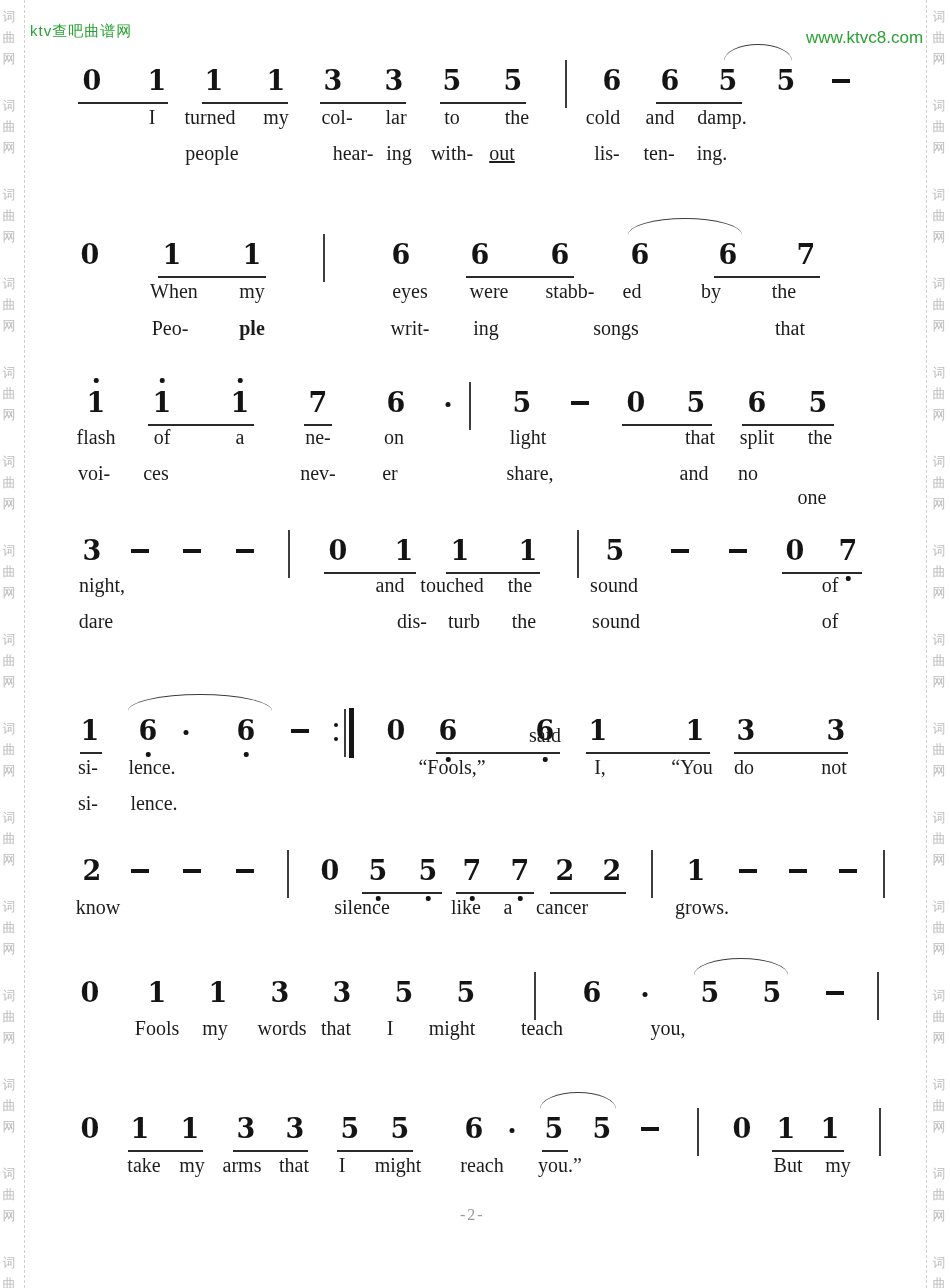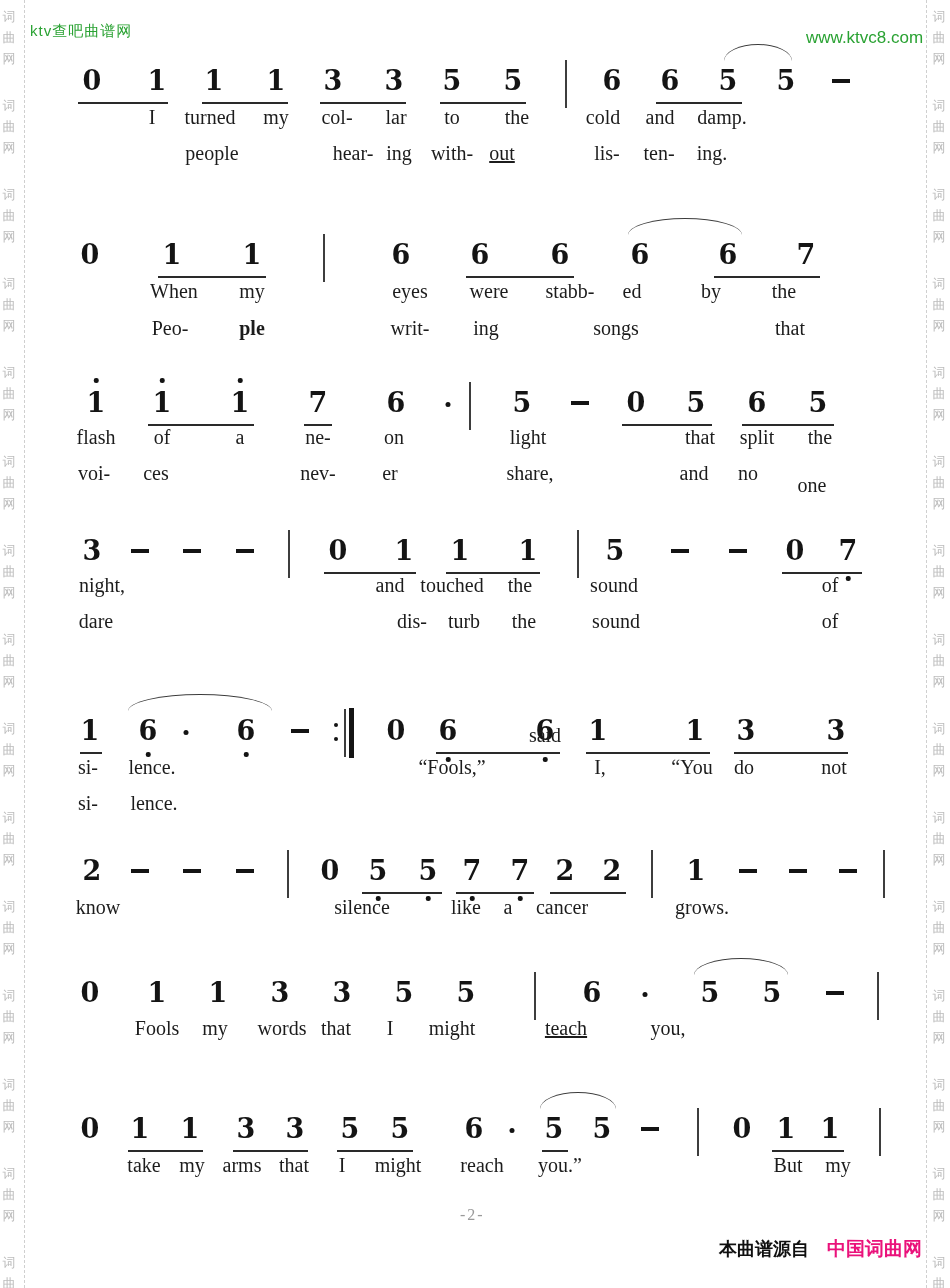--- a/index.html
+++ b/index.html
@@ -230,21 +230,21 @@
       <div class="lyric" style="left: 700px; top: 426px;">that</div>
       <div class="lyric" style="left: 757px; top: 426px;">split</div>
       <div class="lyric" style="left: 820px; top: 426px;">the</div>
       <div class="lyric" style="left: 94px; top: 462px;">voi-</div>
       <div class="lyric" style="left: 156px; top: 462px;">ces</div>
       <div class="lyric" style="left: 318px; top: 462px;">nev-</div>
       <div class="lyric" style="left: 390px; top: 462px;">er</div>
       <div class="lyric" style="left: 530px; top: 462px;">share,</div>
       <div class="lyric" style="left: 694px; top: 462px;">and</div>
       <div class="lyric" style="left: 748px; top: 462px;">no</div>
-      <div class="lyric" style="left: 812px; top: 474px; text-align: right;">one</div>
+      <div class="lyric" style="left: 812px; top: 486px; text-align: right;">one</div>
       <div class="note" style="left: 92px; top: 538px;">3</div>
       <div class="dash" style="left: 140px; top: 549px;"></div>
       <div class="dash" style="left: 192px; top: 549px;"></div>
       <div class="dash" style="left: 245px; top: 549px;"></div>
       <div class="barline" style="left: 288px; top: 530px;"></div>
       <div class="note" style="left: 338px; top: 538px;">0</div>
       <div class="note" style="left: 404px; top: 538px;">1</div>
       <div class="note" style="left: 460px; top: 538px;">1</div>
       <div class="note" style="left: 528px; top: 538px;">1</div>
       <div class="barline" style="left: 577px; top: 530px;"></div>
@@ -349,21 +349,21 @@
       <div class="dash" style="left: 835px; top: 991px;"></div>
       <div class="barline" style="left: 877px; top: 972px;"></div>
       <div class="tie" style="left: 694px; top: 958px; width: 94px;"></div>
       <div class="adot" style="left: 645px; top: 992px;"></div>
       <div class="lyric" style="left: 157px; top: 1017px;">Fools</div>
       <div class="lyric" style="left: 215px; top: 1017px;">my</div>
       <div class="lyric" style="left: 282px; top: 1017px;">words</div>
       <div class="lyric" style="left: 336px; top: 1017px;">that</div>
       <div class="lyric" style="left: 390px; top: 1017px;">I</div>
       <div class="lyric" style="left: 452px; top: 1017px;">might</div>
-      <div class="lyric" style="left: 566px; top: 1017px; text-decoration: underline;">teach</div>
+      <div class="lyric" style="left: 542px; top: 1017px;">teach</div>
       <div class="lyric" style="left: 668px; top: 1017px;">you,</div>
       <div class="note" style="left: 90px; top: 1116px;">0</div>
       <div class="note" style="left: 140px; top: 1116px;">1</div>
       <div class="note" style="left: 190px; top: 1116px;">1</div>
       <div class="note" style="left: 246px; top: 1116px;">3</div>
       <div class="note" style="left: 295px; top: 1116px;">3</div>
       <div class="note" style="left: 350px; top: 1116px;">5</div>
       <div class="note" style="left: 400px; top: 1116px;">5</div>
       <div class="note" style="left: 474px; top: 1116px;">6</div>
       <div class="note" style="left: 554px; top: 1116px;">5</div>
@@ -387,16 +387,13 @@
       <div class="lyric" style="left: 294px; top: 1154px;">that</div>
       <div class="lyric" style="left: 342px; top: 1154px;">I</div>
       <div class="lyric" style="left: 398px; top: 1154px;">might</div>
       <div class="lyric" style="left: 482px; top: 1154px;">reach</div>
       <div class="lyric" style="left: 560px; top: 1154px;">you.”</div>
       <div class="lyric" style="left: 788px; top: 1154px;">But</div>
       <div class="lyric" style="left: 838px; top: 1154px;">my</div>
     </div>
 
   <div id="page-num">-2-</div>
-  <div id="source">
-    <span class="prefix">本曲谱源自</span><span class="src-site">中国词曲网</span>
-  </div>
 </div>
 
 </body></html>

